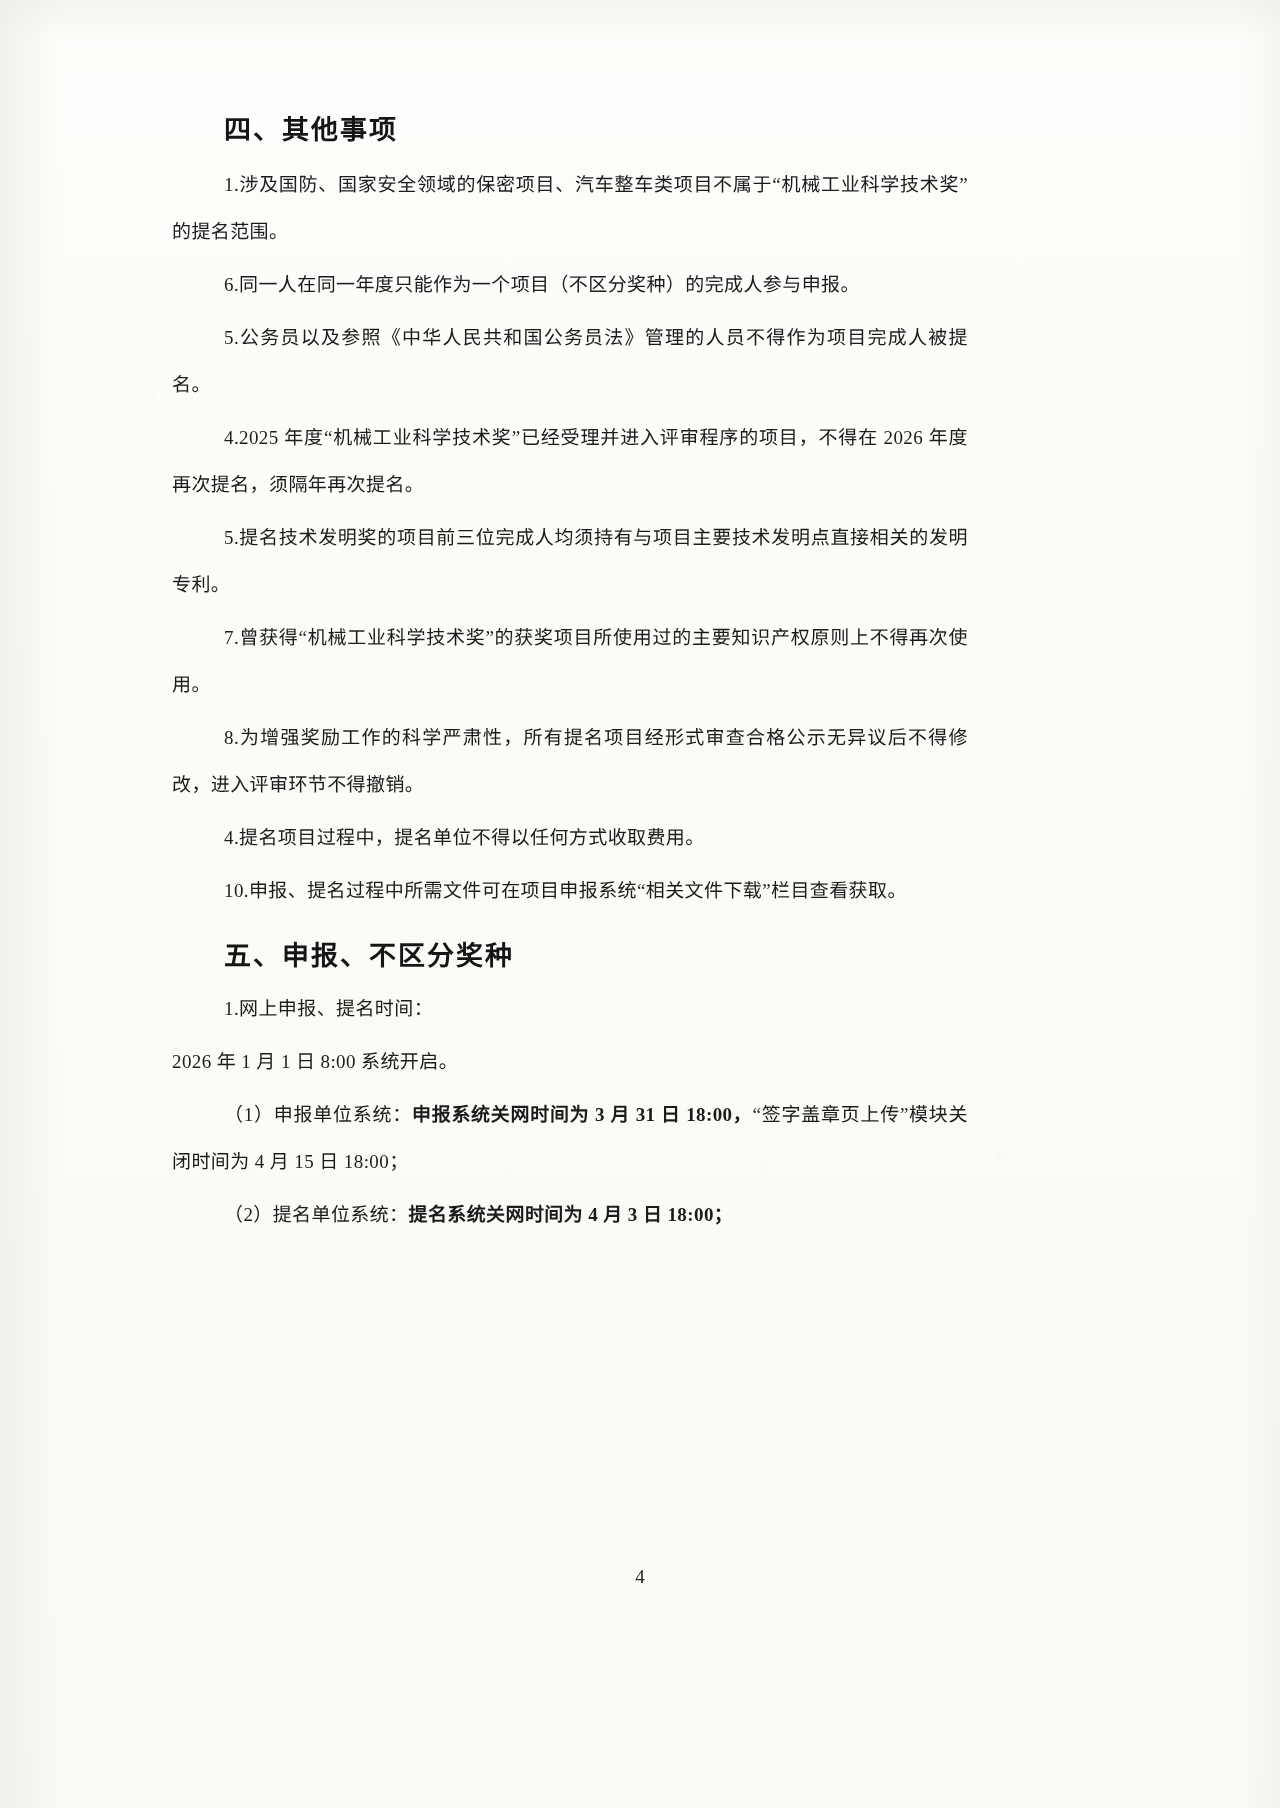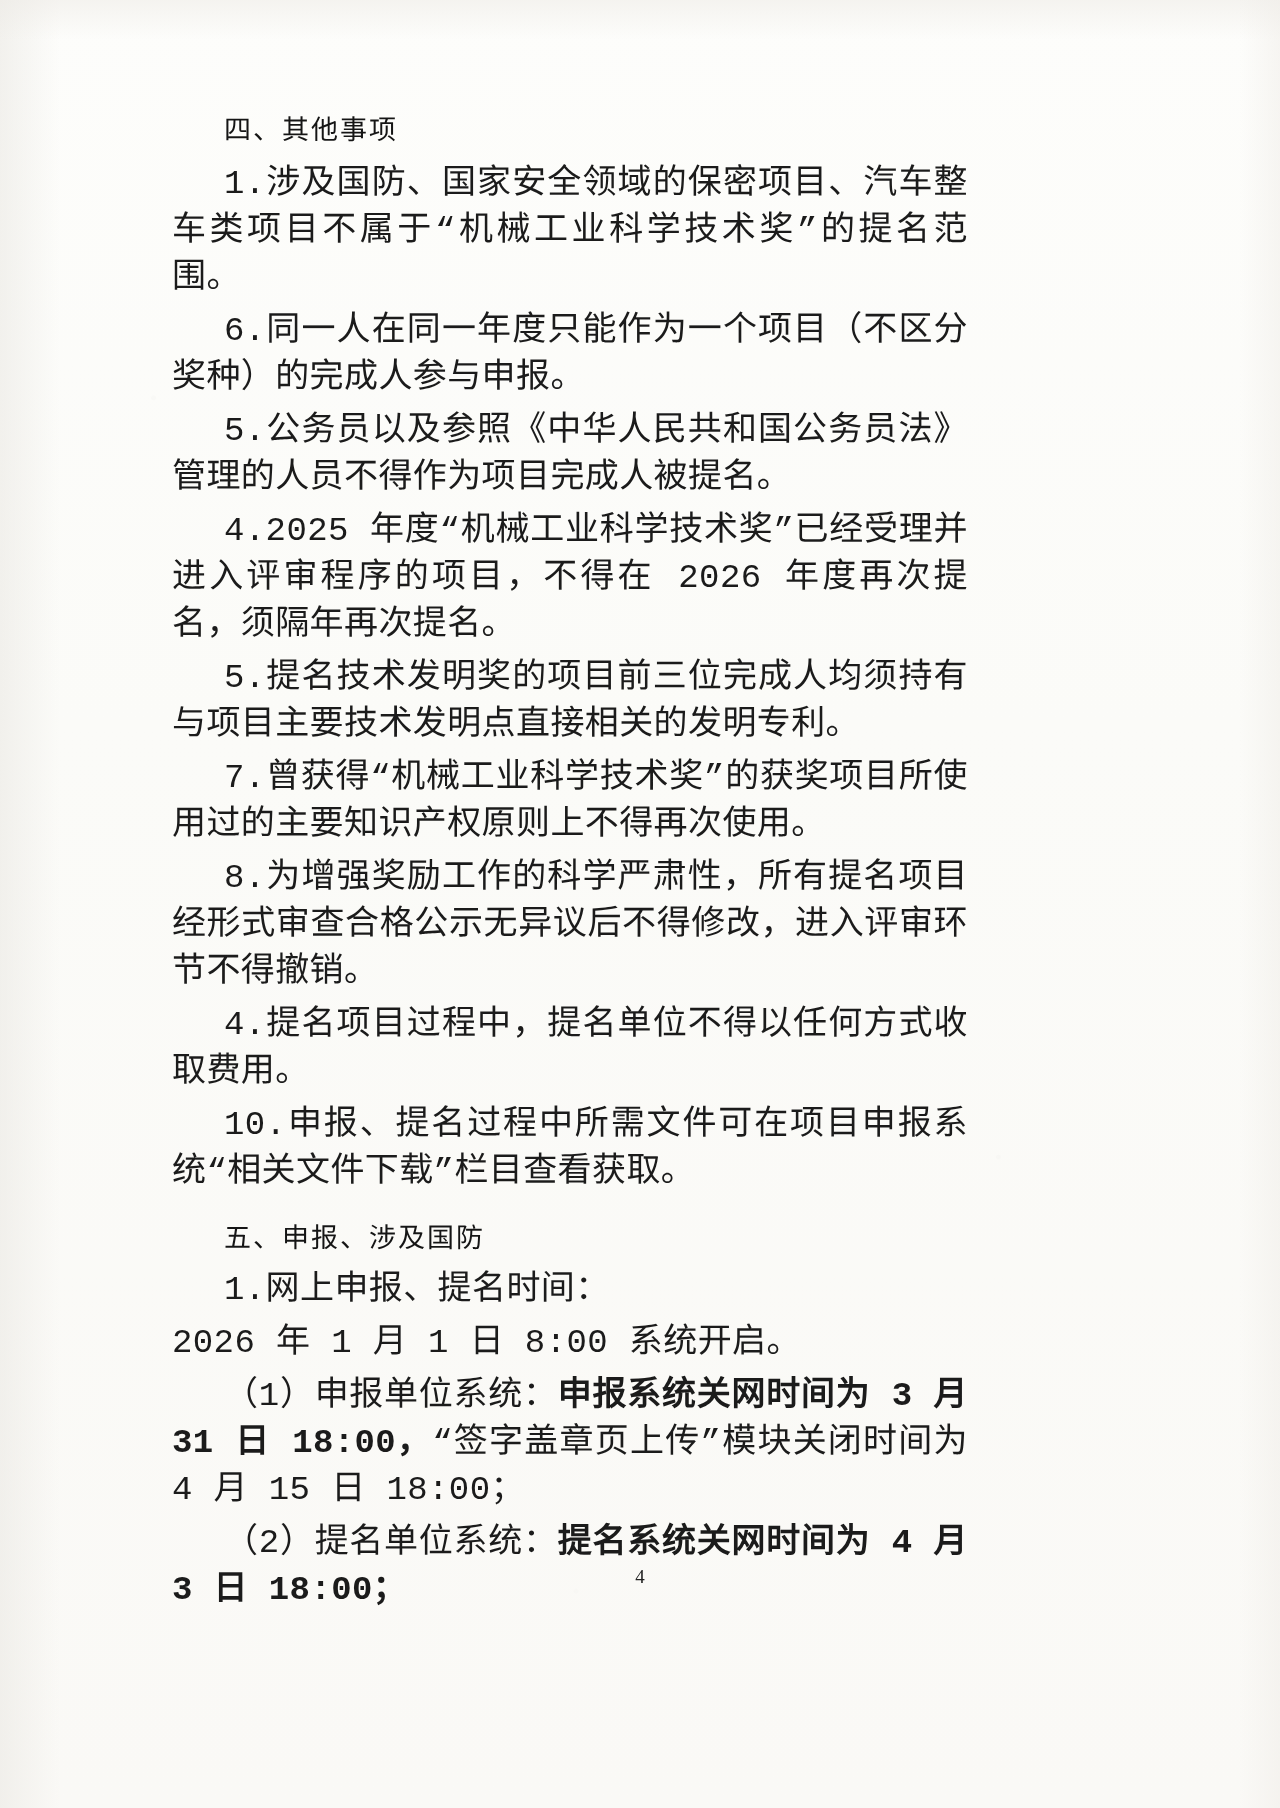--- a/index.html
+++ b/index.html
@@ -45,41 +45,40 @@
 
   .content {
     position: absolute;
     left: 172px;
     top: 108px;
     width: 800px;
   }
 
   .heading {
     font-family: "DejaVu Serif", "Liberation Serif", serif;
-    font-weight: normal;
+    font-weight: bold;
     font-size: 27px;
     letter-spacing: 2px;
     margin: 0 0 14px 52px;
     color: #151515;
   }
   .heading.second {
     margin-top: 20px;
     margin-bottom: 12px;
   }
 
   p.para {
     margin: 0 4px 6px 0;
-    font-size: 34px;
+    font-size: 19px;
     line-height: 47px;
     text-indent: 52px;
     text-align: justify;
     text-justify: inter-ideograph;
     letter-spacing: 0.4px;
     color: #1b1b1b;
-    font-family: Liberation Mono, monospace;
   }
   p.para.noindent {
     text-indent: 0;
   }
   .bold {
     font-weight: bold;
   }
 
   .footer-num {
     position: absolute;
@@ -119,21 +118,21 @@
     <p class="para">1.涉及国防、国家安全领域的保密项目、汽车整车类项目不属于“机械工业科学技术奖”的提名范围。</p>
     <p class="para">6.同一人在同一年度只能作为一个项目（不区分奖种）的完成人参与申报。</p>
     <p class="para">5.公务员以及参照《中华人民共和国公务员法》管理的人员不得作为项目完成人被提名。</p>
     <p class="para">4.2025 年度“机械工业科学技术奖”已经受理并进入评审程序的项目，不得在 2026 年度再次提名，须隔年再次提名。</p>
     <p class="para">5.提名技术发明奖的项目前三位完成人均须持有与项目主要技术发明点直接相关的发明专利。</p>
     <p class="para">7.曾获得“机械工业科学技术奖”的获奖项目所使用过的主要知识产权原则上不得再次使用。</p>
     <p class="para">8.为增强奖励工作的科学严肃性，所有提名项目经形式审查合格公示无异议后不得修改，进入评审环节不得撤销。</p>
     <p class="para">4.提名项目过程中，提名单位不得以任何方式收取费用。</p>
     <p class="para">10.申报、提名过程中所需文件可在项目申报系统“相关文件下载”栏目查看获取。</p>
 
-    <h2 class="heading second">五、申报、涉及国防</h2>
+    <h2 class="heading second">五、申报、不区分奖种</h2>
 
     <p class="para">1.网上申报、提名时间：</p>
     <p class="para noindent">2026 年 1 月 1 日 8:00 系统开启。</p>
 
     <p class="para">
       <span>（1）申报单位系统：</span><span class="bold">申报系统关网时间为 3 月 31 日 18:00，</span><span>“签字盖章页上传”模块关闭时间为 4 月 15 日 18:00；</span>
     </p>
 
     <p class="para">
       <span>（2）提名单位系统：</span><span class="bold">提名系统关网时间为 4 月 3 日 18:00；</span>

